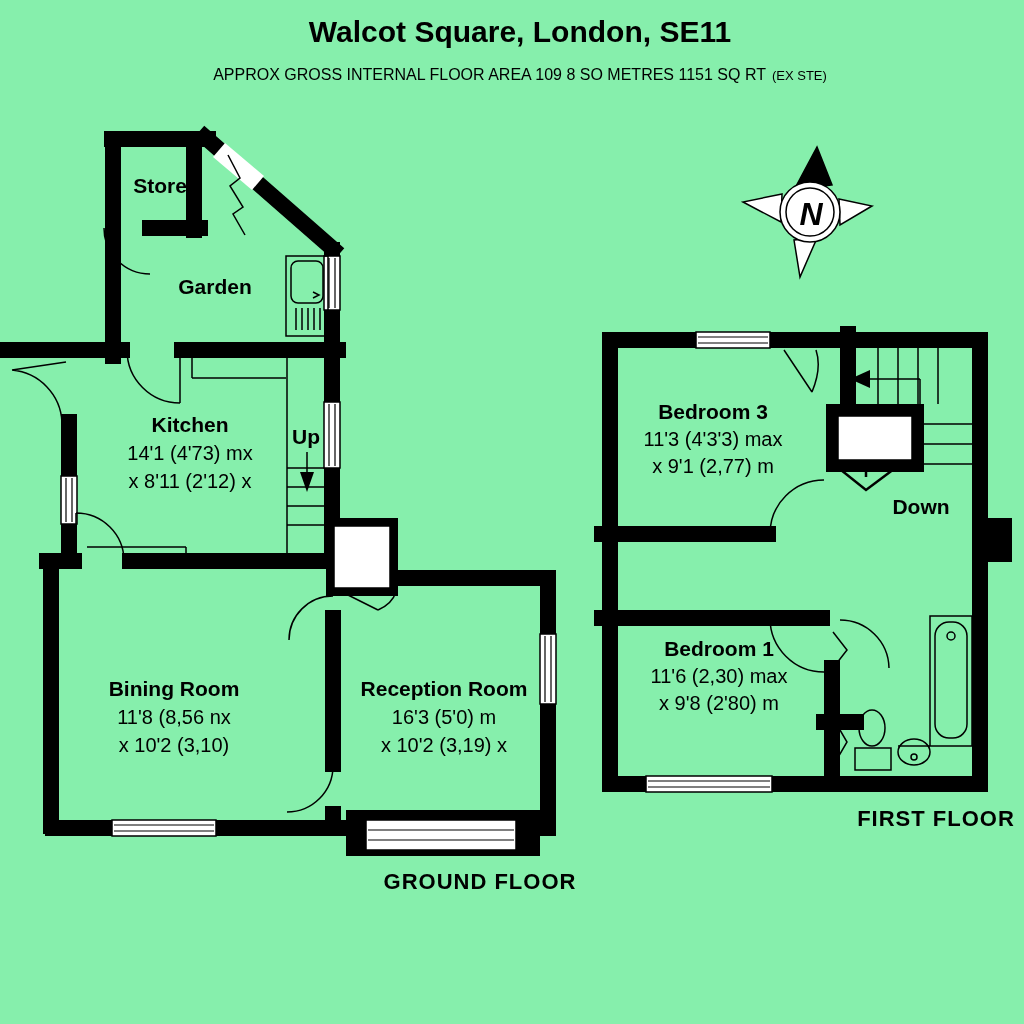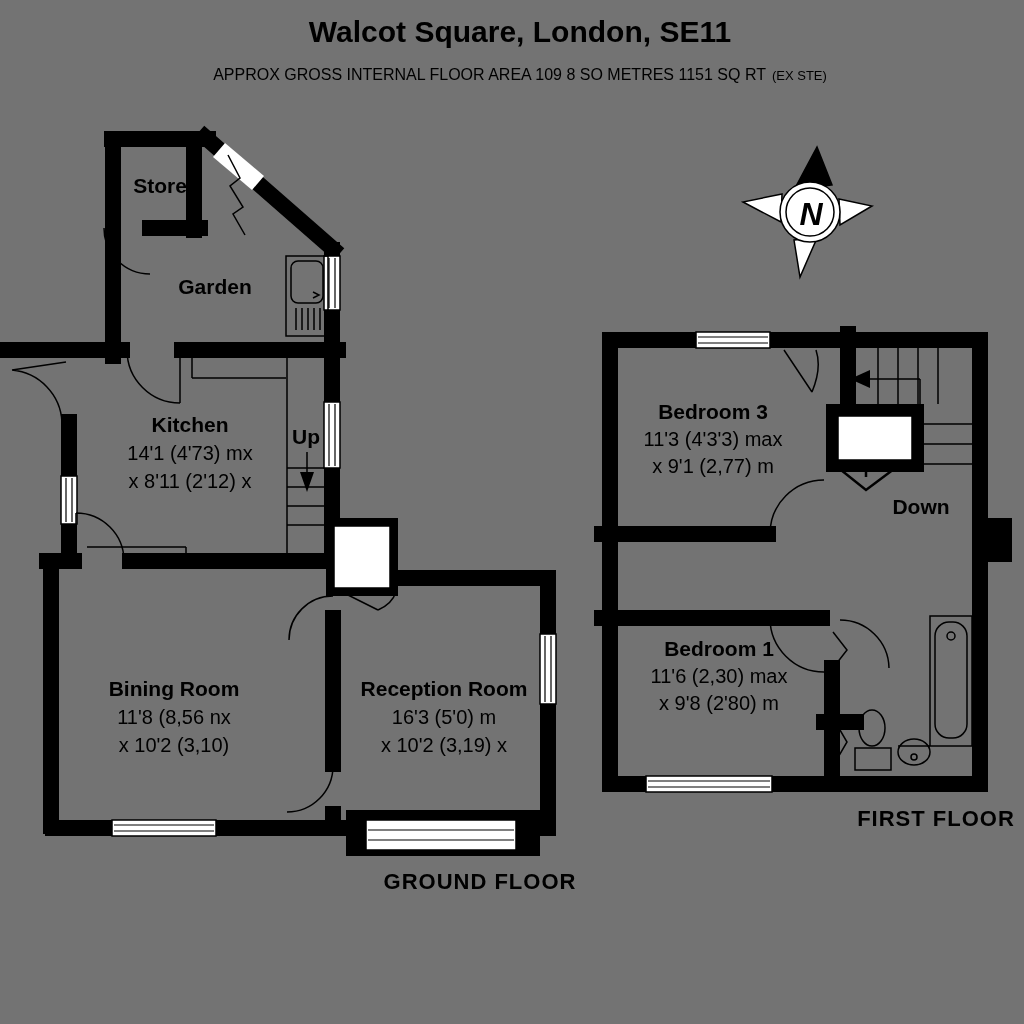--- a/index.html
+++ b/index.html
@@ -1,16 +1,16 @@
 <!DOCTYPE html>
 <html><head>
 <meta charset="utf-8">
 <style>
   html,body{margin:0;padding:0;background:#ffffff;}
-  .page{width:1024px;height:1024px;background:#737373;position:relative;overflow:hidden;}
+  .page{width:1024px;height:1024px;background:#86efac;position:relative;overflow:hidden;}
   svg{display:block;}
   text{font-family:"Liberation Sans","DejaVu Sans",sans-serif;fill:#000;}
   .title{font-size:30px;font-weight:bold;}
   .subtitle{font-size:16px;}
   .subtitle-small{font-size:13px;}
   .room-name{font-size:21px;font-weight:bold;}
   .room-dim{font-size:20px;}
   .floor-label{font-size:22px;font-weight:bold;letter-spacing:1px;}
   .compass-n{font-size:32px;font-weight:bold;font-style:italic;}
 </style>

